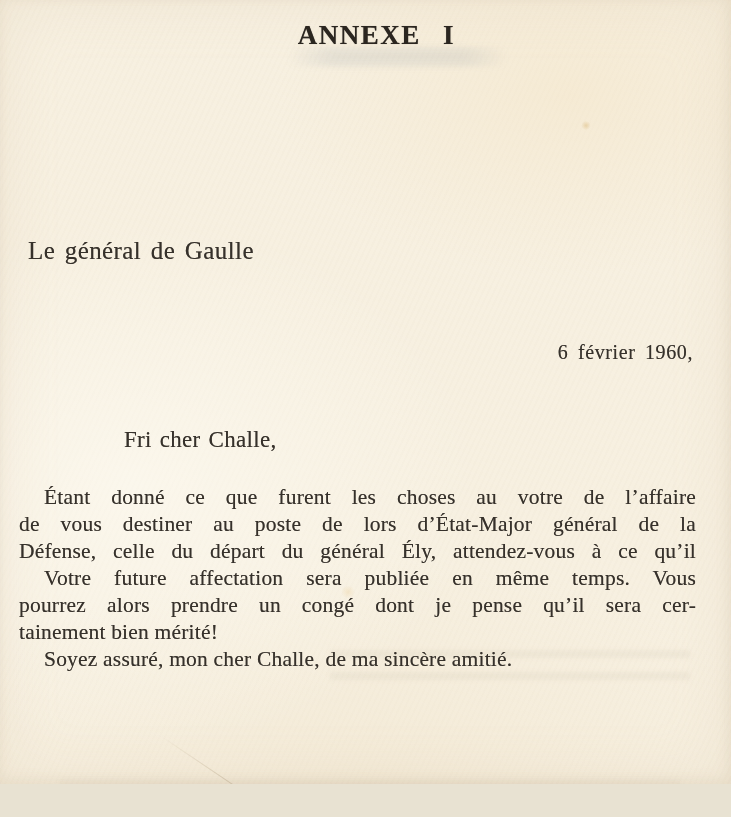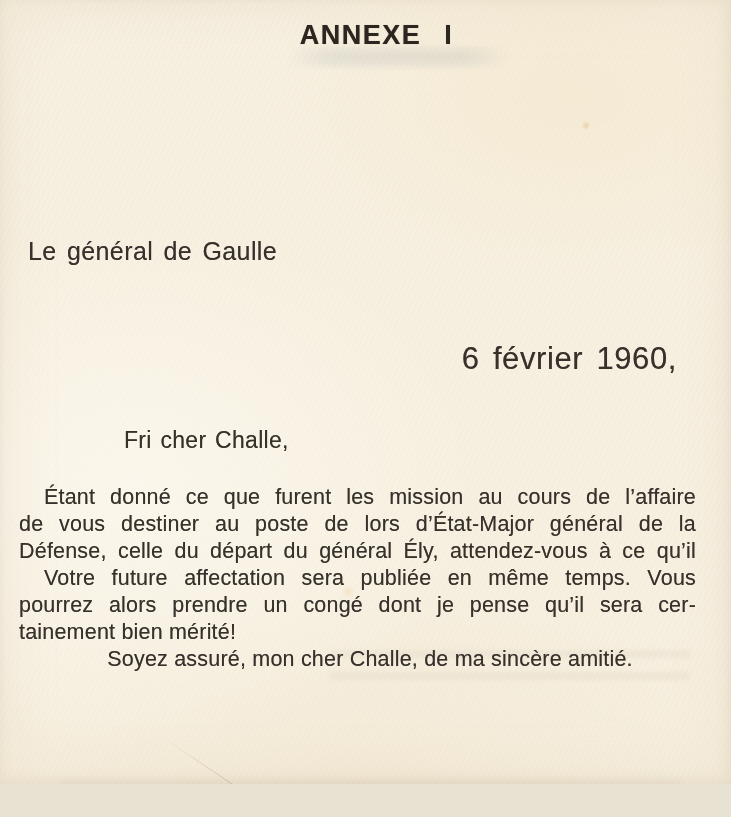--- a/index.html
+++ b/index.html
@@ -15,21 +15,21 @@
     background-color: #f7f0e0;
     background-image:
       radial-gradient(ellipse 420px 260px at 78% 12%, rgba(243,226,193,0.40), transparent 70%),
       radial-gradient(ellipse 500px 380px at 18% 62%, rgba(255,253,246,0.55), transparent 70%),
       radial-gradient(ellipse 600px 300px at 50% 100%, rgba(236,222,194,0.30), transparent 75%),
       repeating-linear-gradient(115deg, rgba(120,100,70,0.016) 0 2px, transparent 2px 5px),
       repeating-linear-gradient(23deg, rgba(255,255,255,0.030) 0 3px, transparent 3px 7px);
     box-shadow:
       inset 0 0 60px rgba(205,185,150,0.18),
       inset -2px -3px 14px rgba(190,170,140,0.20);
-    font-family: Liberation Sans, sans-serif;
+    font-family: Liberation Serif, serif;
     color: #36312b;
   }
   .txt {
     position: absolute;
     white-space: nowrap;
     text-shadow: 0 0 0.6px rgba(54,49,43,0.55);
   }
   .title {
     position: absolute;
     top: 20px;
@@ -37,35 +37,35 @@
     right: 0;
     text-align: center;
     font-size: 27px;
     font-weight: bold;
     letter-spacing: 1.5px;
     word-spacing: 14px;
     color: #2b2620;
     text-shadow: 0 0 0.7px rgba(43,38,32,0.6);
   }
   .sender     { left: 28px;  top: 237px; font-size: 25px; letter-spacing: 0.4px; word-spacing: 3px; }
-  .date       { right: 54px; top: 341px; font-size: 31px; letter-spacing: 0.6px; word-spacing: 4px; }
+  .date       { right: 38px; top: 341px; font-size: 20px; letter-spacing: 0.6px; word-spacing: 4px; }
   .salutation { left: 124px; top: 427px; font-size: 23px; letter-spacing: 0.3px; word-spacing: 2px; }
   .body {
     position: absolute;
     left: 19px;
     top: 484px;
     width: 677px;
     font-size: 21.5px;
     line-height: 27px;
     letter-spacing: 0.2px;
     text-shadow: 0 0 0.6px rgba(54,49,43,0.55);
   }
   .line { min-height: 27px; }
   .line.just   { text-align: justify; text-align-last: justify; }
-  .line.indent { text-indent: 25px; text-align: center; }
+  .line.indent { text-indent: 25px; }
   .signature  { right: 63px; top: 798px; font-size: 19px; letter-spacing: 0.4px; word-spacing: 4px; }
 
   
   .ghost-title {
     position: absolute;
     left: 288px; top: 48px;
     width: 220px; height: 18px;
     background: linear-gradient(90deg, transparent, rgba(118,134,152,0.13) 20%, rgba(118,134,152,0.13) 80%, transparent);
     filter: blur(3px);
     border-radius: 6px;
@@ -121,21 +121,21 @@
 
   <div class="title">ANNEXE I</div>
 
   <div class="txt sender">Le général de Gaulle</div>
 
   <div class="txt date">6 février 1960,</div>
 
   <div class="txt salutation">Fri cher Challe,</div>
 
   <div class="body">
-    <div class="line indent just">Étant donné ce que furent les mission au cours de l’affaire</div>
+    <div class="line indent just">Étant donné ce que furent les choses au votre de l’affaire</div>
     <div class="line just">de vous destiner au poste de lors d’État-Major général de la</div>
     <div class="line just">Défense, celle du départ du général Ély, attendez-vous à ce qu’il</div>
     <div class="line indent just">Votre future affectation sera publiée en même temps. Vous</div>
     <div class="line just">pourrez alors prendre un congé dont je pense qu’il sera cer-</div>
     <div class="line">tainement bien mérité!</div>
     <div class="line indent">Soyez assuré, mon cher Challe, de ma sincère amitié.</div>
   </div>
 
   <div class="txt signature">C. de Gaulle.</div>
 

